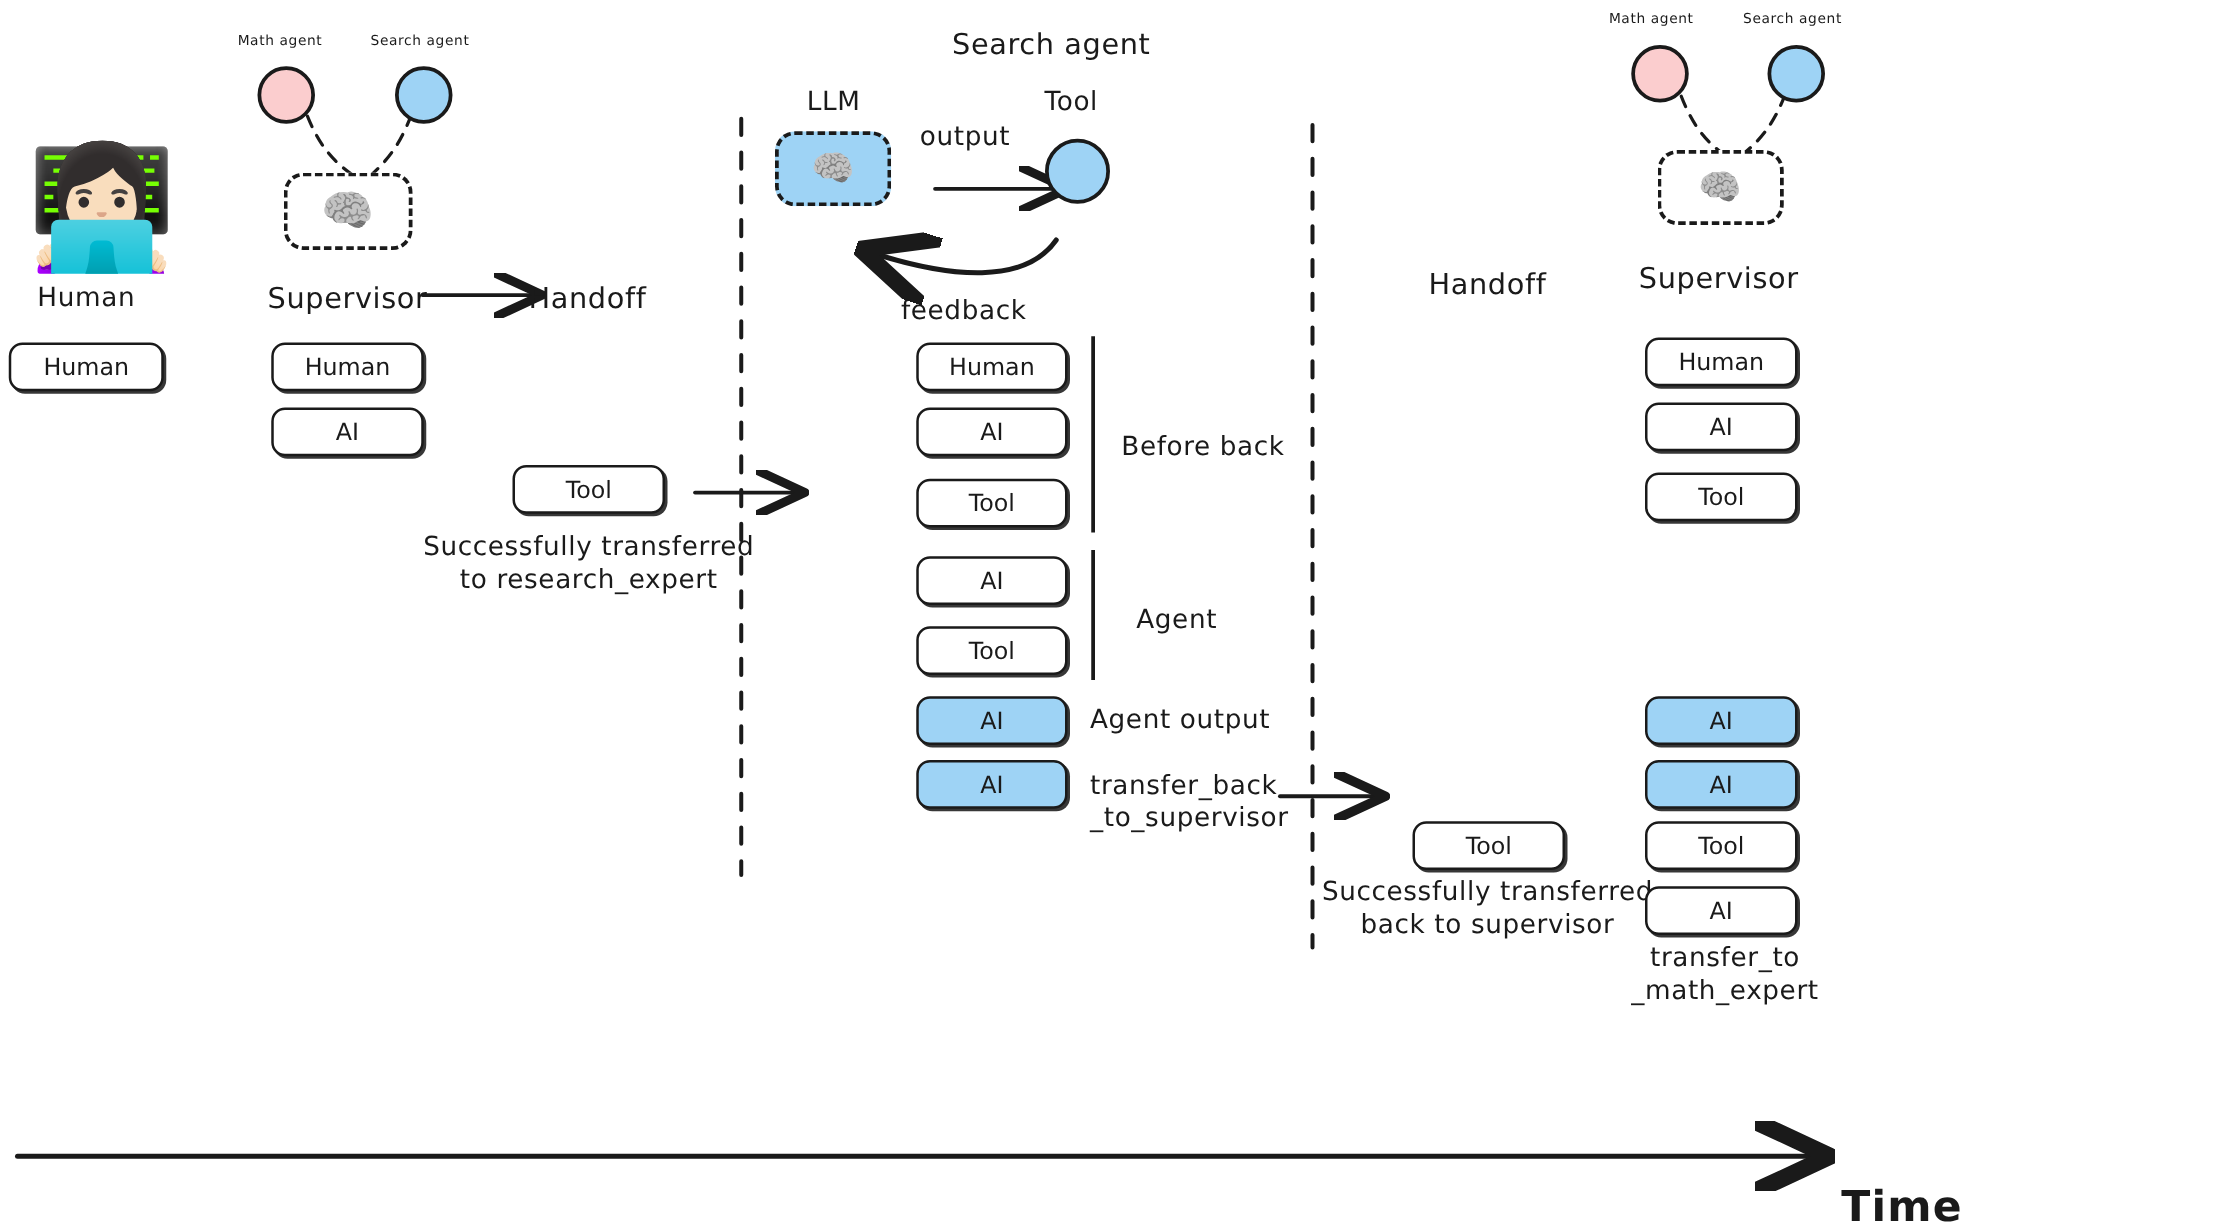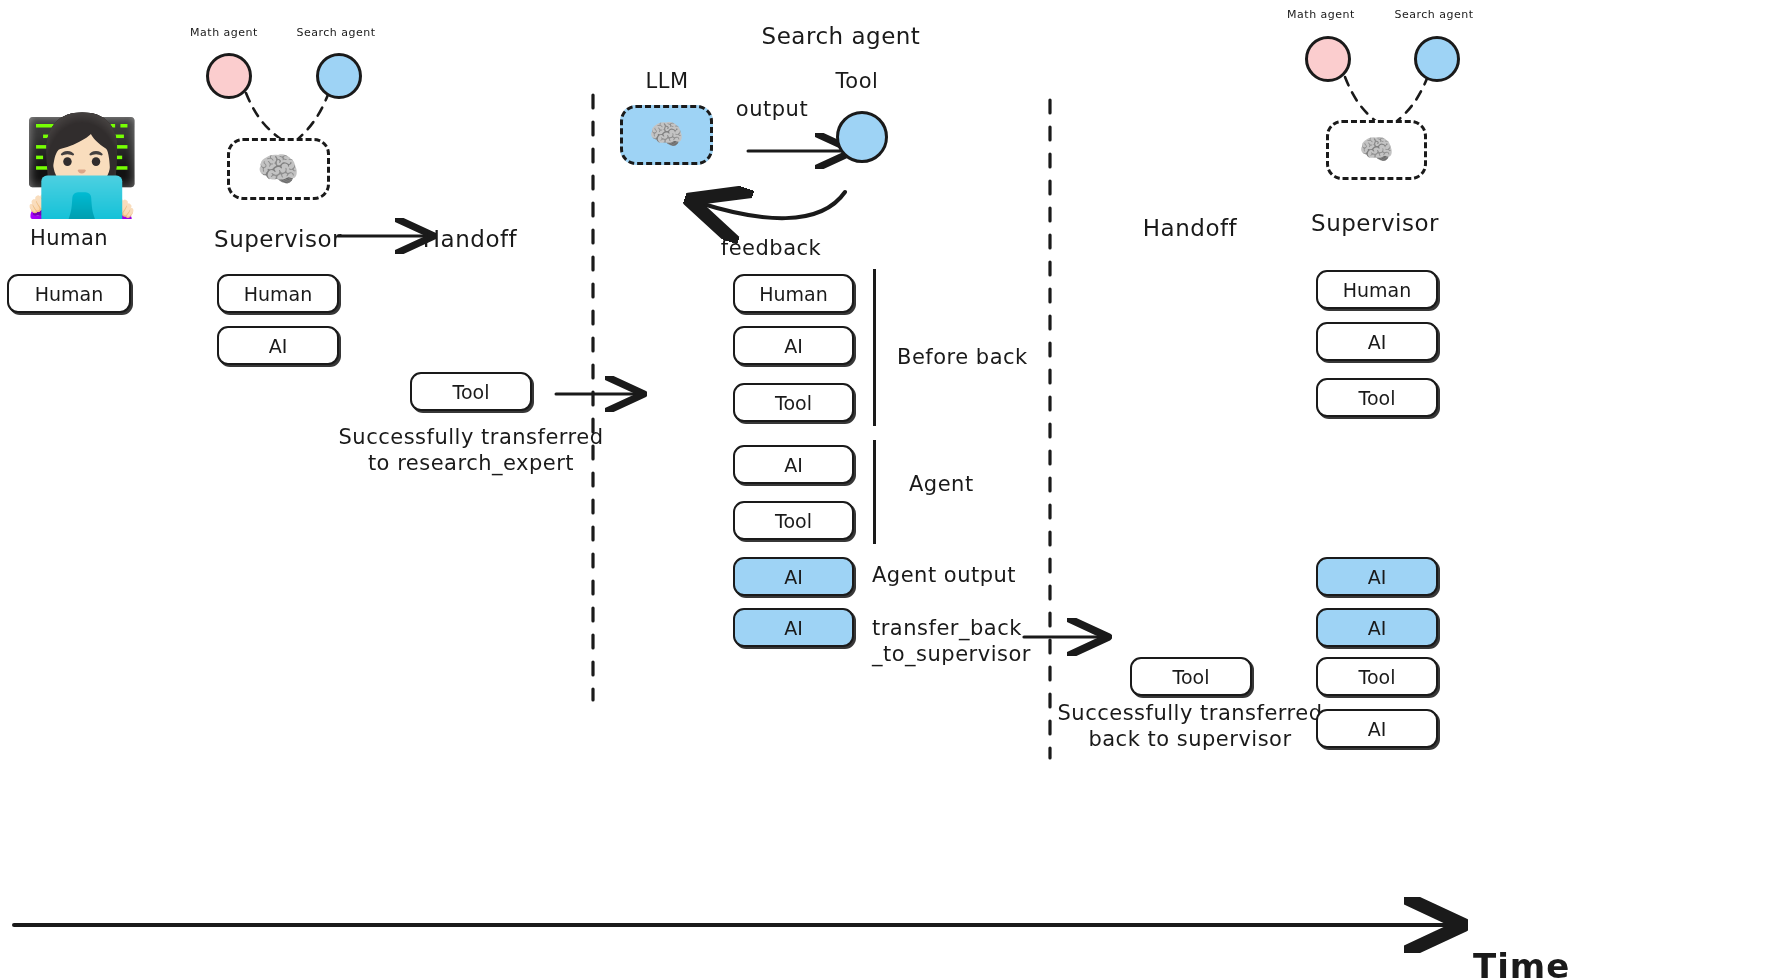--- a/index.html
+++ b/index.html
@@ -140,21 +140,21 @@
   <div class="pill" style="left:733px;top:383px;width:121px;height:39px;">Tool</div>
   <div class="pill" style="left:733px;top:445px;width:121px;height:39px;">AI</div>
   <div class="pill" style="left:733px;top:501px;width:121px;height:39px;">Tool</div>
   <div class="pill blue" style="left:733px;top:557px;width:121px;height:39px;">AI</div>
   <div class="pill blue" style="left:733px;top:608px;width:121px;height:39px;">AI</div>
 
   <div class="vrule" style="left:873px;top:269px;height:157px;"></div>
   <div class="vrule" style="left:873px;top:440px;height:104px;"></div>
 
   <div class="hand t-lg" style="left:897px;top:345px;">Before back</div>
-  <div class="hand t-lg" style="left:909px;top:472px;">Agent</div>
+  <div class="hand t-lg" style="left:909px;top:483px;">Agent</div>
   <div class="hand t-lg" style="left:872px;top:563px;text-align:center;">Agent output</div>
   <div class="hand t-lg" style="left:872px;top:616px;">transfer_back
 _to_supervisor</div>
 
   <div class="hand t-xl ctr" style="left:1190px;top:214px;">Handoff</div>
   <div class="pill" style="left:1130px;top:657px;width:122px;height:39px;">Tool</div>
   <div class="hand t-lg ctr" style="left:1190px;top:701px;">Successfully transferred
 back to supervisor</div>
 
   <div class="hand t-small ctr" style="left:1321px;top:8px;">Math agent</div>
@@ -167,16 +167,18 @@
   </div>
   <div class="hand t-xl ctr" style="left:1375px;top:209px;">Supervisor</div>
 
   <div class="pill" style="left:1316px;top:270px;width:122px;height:39px;">Human</div>
   <div class="pill" style="left:1316px;top:322px;width:122px;height:39px;">AI</div>
   <div class="pill" style="left:1316px;top:378px;width:122px;height:39px;">Tool</div>
   <div class="pill blue" style="left:1316px;top:557px;width:122px;height:39px;">AI</div>
   <div class="pill blue" style="left:1316px;top:608px;width:122px;height:39px;">AI</div>
   <div class="pill" style="left:1316px;top:657px;width:122px;height:39px;">Tool</div>
   <div class="pill" style="left:1316px;top:709px;width:122px;height:39px;">AI</div>
+  <div class="hand t-lg ctr" style="left:1380px;top:754px;">transfer_to
+_math_expert</div>
 
   <div class="hand t-time" style="left:1473px;top:902px;margin-top:44px;">Time</div>
 
 </div>
 
 </body></html>

